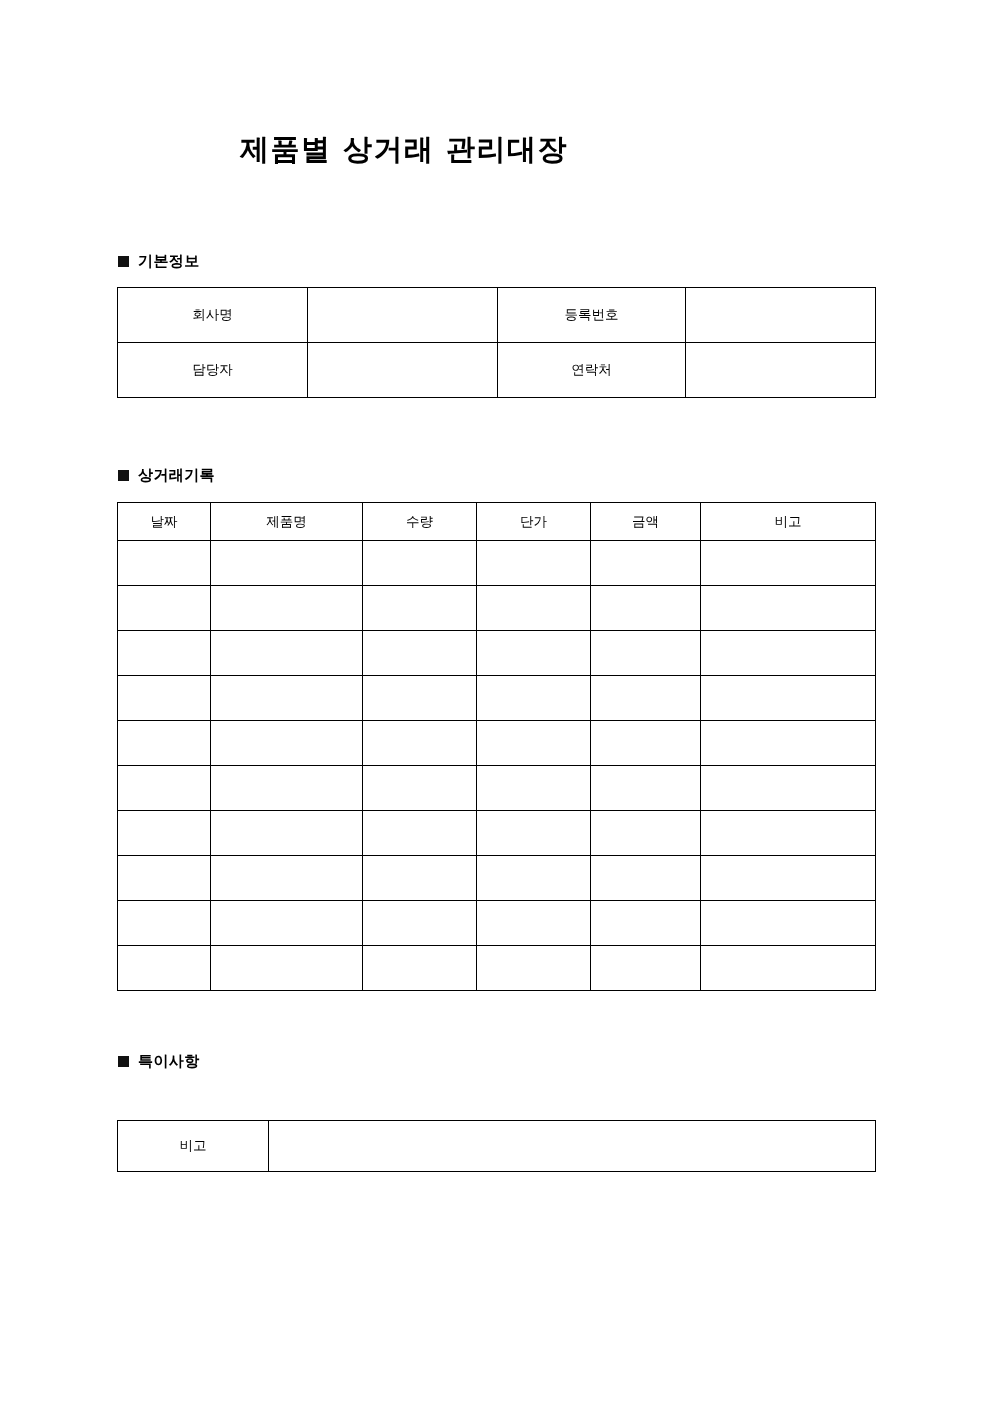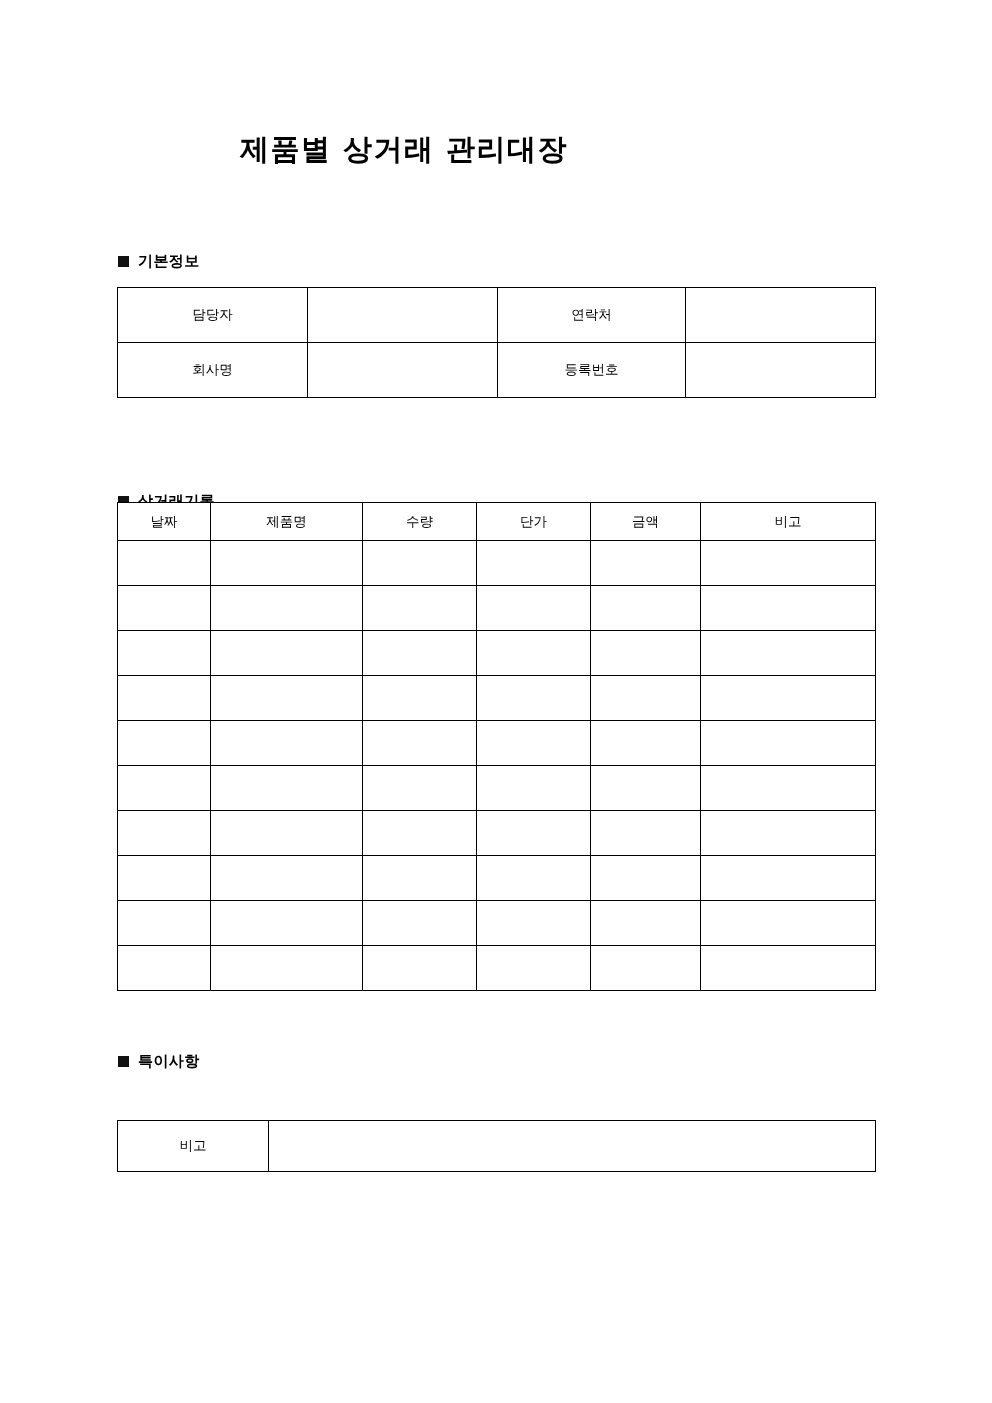--- a/index.html
+++ b/index.html
@@ -45,21 +45,21 @@
     gap: 9px;
   }
   .bullet {
     display: inline-block;
     width: 11px;
     height: 11px;
     background: #111111;
     flex: 0 0 auto;
   }
   #head-basic    { left: 118px; top: 252px; }
-  #head-records  { left: 118px; top: 492px; }
+  #head-records  { left: 118px; top: 466px; }
   #head-notes    { left: 118px; top: 1052px; }
 
   
   table.grid {
     position: absolute;
     border-collapse: collapse;
     table-layout: fixed;
     font-size: 13.5px;
   }
   table.grid td, table.grid th {
@@ -114,29 +114,29 @@
 
   <table class="grid" id="table-basic">
     <colgroup>
       <col style="width:190px">
       <col style="width:190px">
       <col style="width:188px">
       <col style="width:190px">
     </colgroup>
     <tbody>
       <tr>
+        <td class="label">회사명</td>
+        <td class="value"></td>
+        <td class="label">등록번호</td>
+        <td class="value"></td>
+      </tr>
+      <tr>
         <td class="label">담당자</td>
         <td class="value"></td>
         <td class="label">연락처</td>
-        <td class="value"></td>
-      </tr>
-      <tr>
-        <td class="label">회사명</td>
-        <td class="value"></td>
-        <td class="label">등록번호</td>
         <td class="value"></td>
       </tr>
     </tbody>
   </table>
 
   <div class="section-head" id="head-records">
     <span class="bullet"></span>
     <span>상거래기록</span>
   </div>
 

